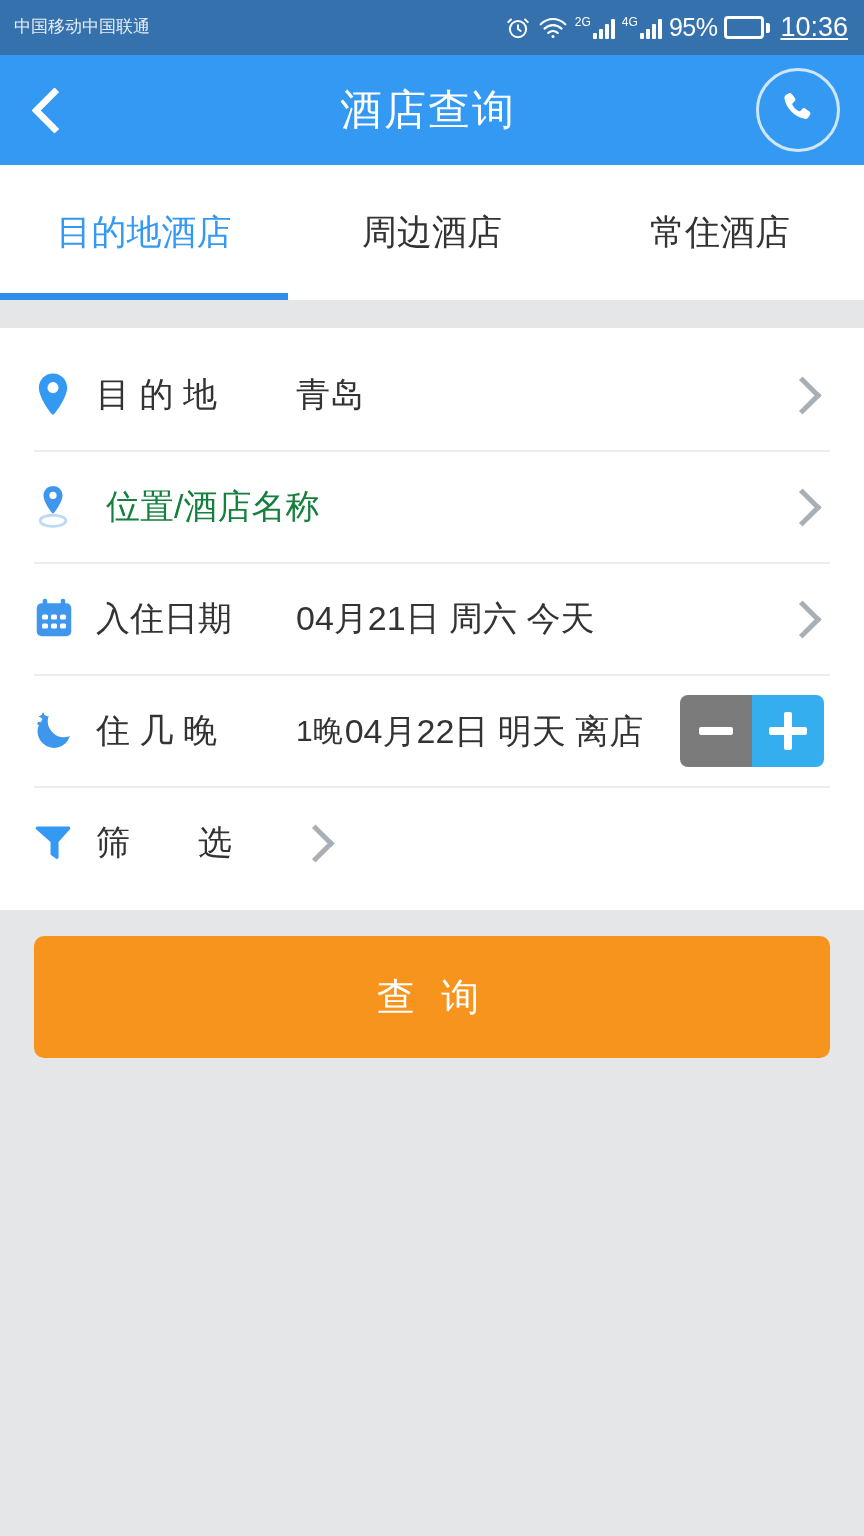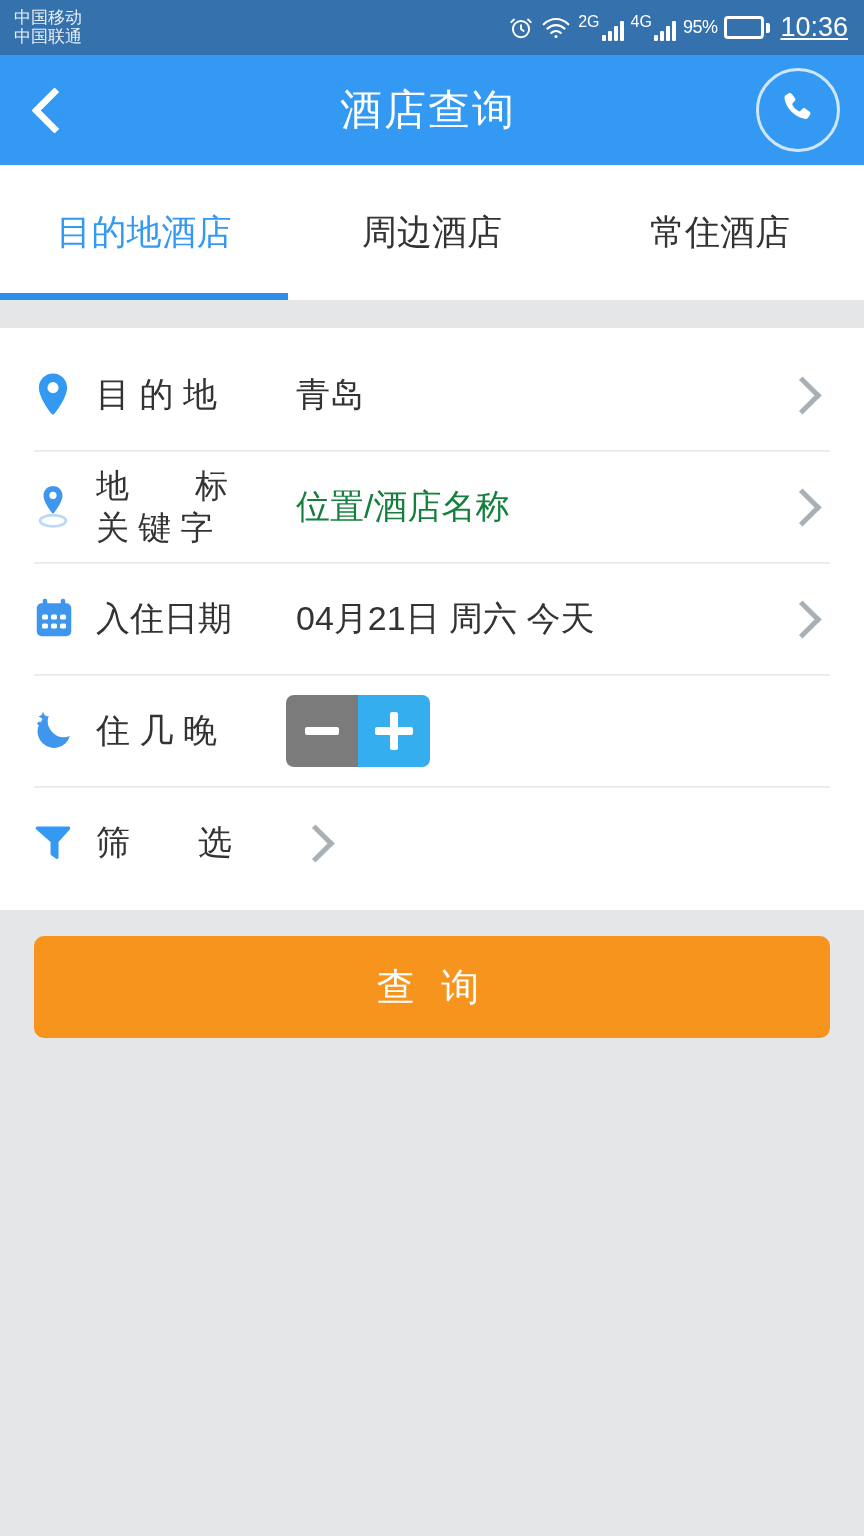--- a/index.html
+++ b/index.html
@@ -24,62 +24,62 @@
     background: #3571ad;
     color: #ffffff;
     display: flex;
     align-items: center;
     justify-content: space-between;
     padding: 0 16px 0 14px;
     box-sizing: border-box;
   }
   .carriers {
     display: flex;
-    flex-direction: column;
+    flex-direction: row;
     justify-content: center;
     line-height: 1.08;
     font-size: 17px;
     color: #e9eef5;
   }
   .status-right {
     display: flex;
     align-items: center;
     gap: 7px;
     font-size: 25px;
     color: #ffffff;
   }
   .status-right svg { display: block; }
   .net-group {
     display: flex;
     align-items: flex-end;
     gap: 1px;
   }
   .net-label {
-    font-size: 16px;
+    font-size: 12px;
     line-height: 1;
     margin-bottom: 11px;
     margin-right: 1px;
   }
   .bars {
     display: flex;
     align-items: flex-end;
     gap: 2px;
     height: 22px;
   }
   .bars i {
     display: block;
     width: 4px;
     background: #fff;
     border-radius: 1px;
   }
   .bars i:nth-child(1) { height: 6px; }
   .bars i:nth-child(2) { height: 10px; }
   .bars i:nth-child(3) { height: 15px; }
   .bars i:nth-child(4) { height: 20px; }
-  .batt-pct { font-size: 18px; letter-spacing: -0.5px; }
+  .batt-pct { font-size: 25px; letter-spacing: -0.5px; }
   .battery {
     display: flex;
     align-items: center;
     gap: 2px;
   }
   .battery .shell {
     width: 40px;
     height: 23px;
     border: 3px solid #fff;
     border-radius: 4px;
@@ -290,21 +290,21 @@
     top: 0; bottom: 0; left: 15px; width: 8px;
   }
 
   
   .submit-area {
     background: #e4e6e8;
     padding: 26px 34px 28px 34px;
   }
   .submit-btn {
     width: 100%;
-    height: 102px;
+    height: 122px;
     background: #f7941e;
     border: none;
     border-radius: 10px;
     color: #ffffff;
     font-size: 38px;
     letter-spacing: 8px;
     font-family: inherit;
     cursor: pointer;
   }
   .filler {
@@ -442,24 +442,20 @@
       <span class="chev"></span>
     </div>
 
     <div class="row">
       <div class="row-icon">
         <svg width="38" height="50" viewBox="0 0 24 32" fill="none">
           <path d="M12 2.5c-3.4 0-6.1 2.7-6.1 6.1 0 4.3 5.3 10.9 5.5 11.2.3.4.9.4 1.2 0 .2-.3 5.5-6.9 5.5-11.2 0-3.4-2.7-6.1-6.1-6.1z" fill="#3e97ec"></path>
           <circle cx="12" cy="8.6" r="2.3" fill="#ffffff"></circle>
           <ellipse cx="12" cy="24.8" rx="8.2" ry="3.6" stroke="#bcd9f5" stroke-width="1.8" fill="none"></ellipse>
         </svg>
-      </div>
-      <div class="row-label two-line">
-        <span class="spread">地　　标</span>
-        <span class="spread">关 键 字</span>
       </div>
       <div class="row-value placeholder">位置/酒店名称</div>
       <span class="chev"></span>
     </div>
 
     <div class="row">
       <div class="row-icon">
         <svg width="40" height="42" viewBox="0 0 26 28" fill="#3e97ec">
           <rect x="5.5" y="0.5" width="3" height="5" rx="1.3"></rect>
           <rect x="17.5" y="0.5" width="3" height="5" rx="1.3"></rect>
@@ -482,20 +478,24 @@
     <div class="row">
       <div class="row-icon">
         <svg width="42" height="42" viewBox="0 0 26 26" fill="#3e97ec">
           <path d="M22.2 16.1A10 10 0 0 1 9.1 3.6a10.2 10.2 0 1 0 13.1 12.5z"></path>
           <path d="M5.6 1.2l.9 1.9 1.9.9-1.9.9-.9 1.9-.9-1.9L2.8 4l1.9-.9z"></path>
           <circle cx="3.2" cy="8.4" r="1.1"></circle>
           <circle cx="7.4" cy="9.6" r="0.9"></circle>
         </svg>
       </div>
       <div class="row-label">住 几 晚</div>
+      <div class="nights-value">
+        <span class="nights-count">1晚</span>
+        <span class="nights-out">04月22日 明天 离店</span>
+      </div>
       <div class="stepper">
         <div class="step-btn step-minus">
           <span class="bar-h"></span>
         </div>
         <div class="step-btn step-plus">
           <span class="plus-glyph"></span>
         </div>
       </div>
     </div>
 

